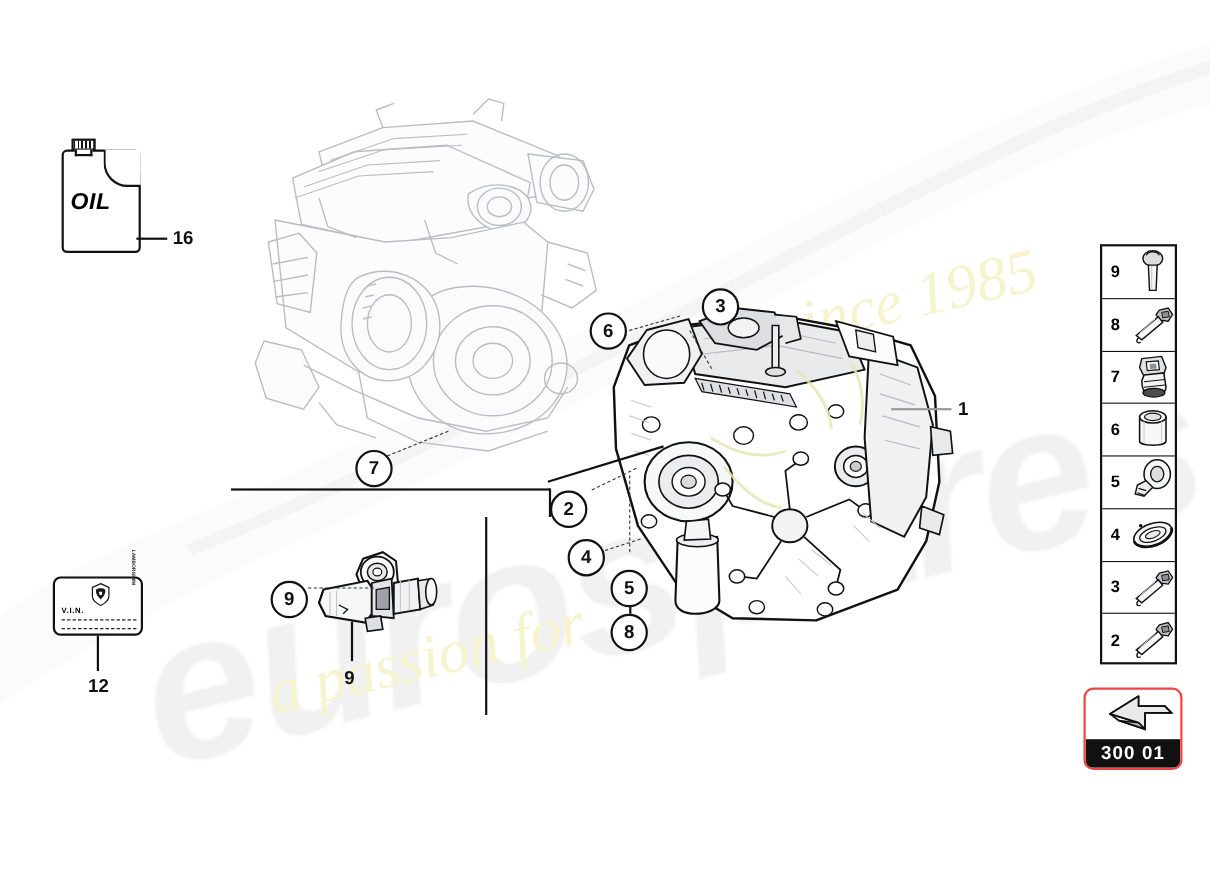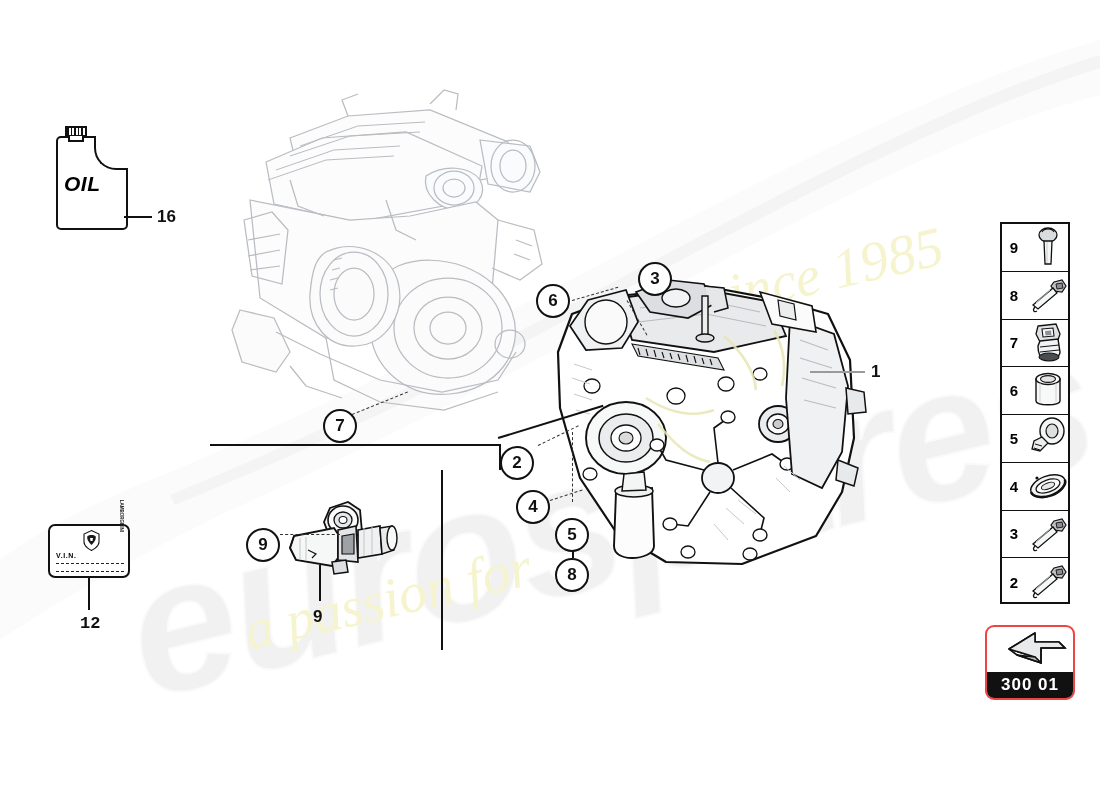--- a/index.html
+++ b/index.html
@@ -293,21 +293,21 @@
       <path d="M8.5 0.6 L16 4 L16 12 C16 17 8.5 20.4 8.5 20.4 C8.5 20.4 1 17 1 12 L1 4 Z" fill="#fff" stroke="#111" stroke-width="1.1"></path>
       <path d="M4.5 6 C6 4.5 11 4.5 12.5 6 C13.5 8 12 12 8.5 15 C5 12 3.5 8 4.5 6 Z" fill="#1a1a1a"></path>
       <path d="M7 8 L10 8 L9.5 11 L7.5 11 Z" fill="#fff"></path>
     </svg>
     <div class="lab">V.I.N.</div>
     <div class="dots" style="top:37px;"></div>
     <div class="dots" style="top:45px;"></div>
     <div class="side">LAMBORGHINI</div>
   </div>
   <div class="ln lnv" style="left:88px;top:578px;height:32px;"></div>
-  <div class="plainnum" style="left:80px;top:614px;font-family:Liberation Mono, monospace;">12</div>
+  <div class="plainnum" style="left:80px;top:614px;">12</div>
 
   <div id="legend">
 
     <div class="row">
       <div class="num">9</div>
       <div class="pic">
         <svg viewBox="0 0 44 46" style="width:44px;height:46px;">
           <ellipse cx="22" cy="11" rx="9" ry="7" fill="#d9dbdd" stroke="#111" stroke-width="1.3"></ellipse>
           <path d="M16 8 C18 4 26 4 28 8" fill="none" stroke="#111" stroke-width="1.1"></path>
           <path d="M18 17 L26 17 L25 40 L19 40 Z" fill="#f5f6f6" stroke="#111" stroke-width="1.3"></path>

